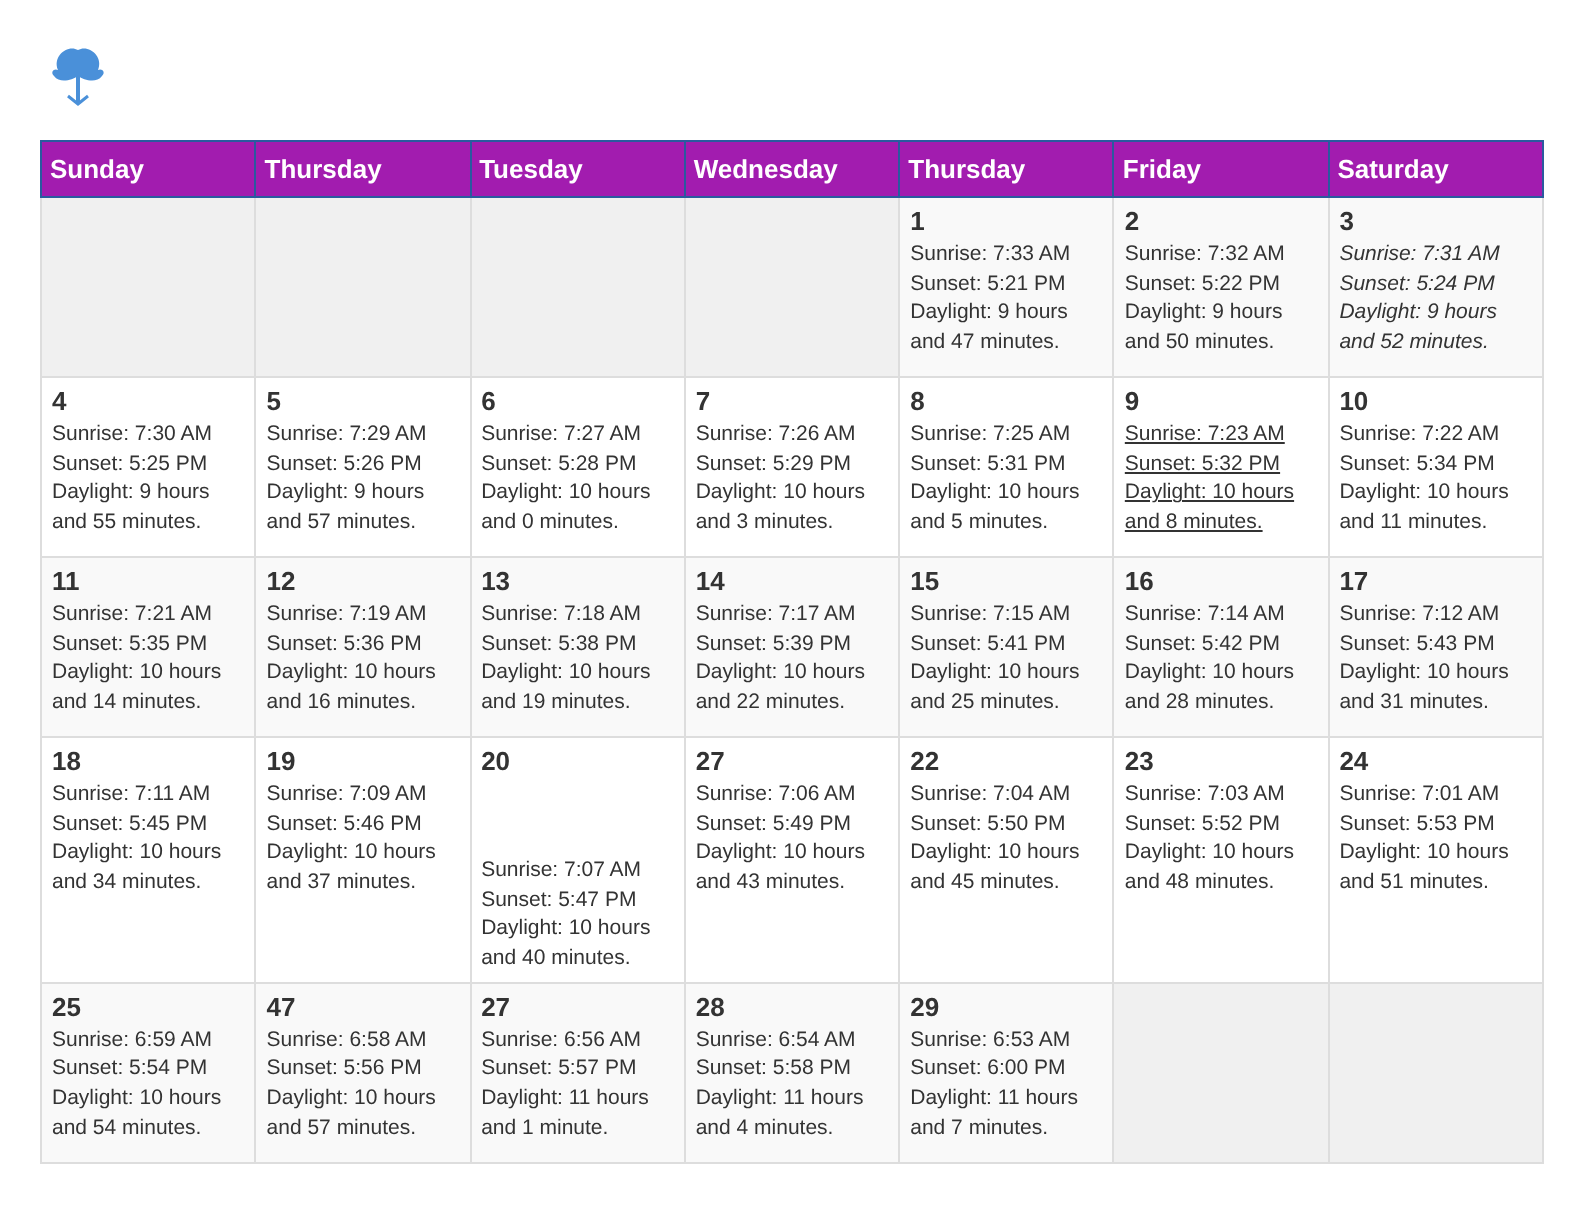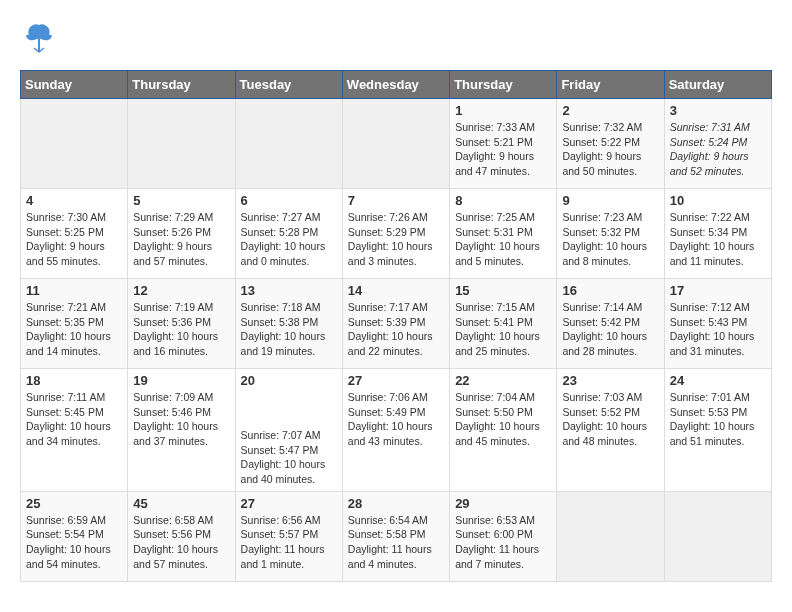--- a/index.html
+++ b/index.html
@@ -42,21 +42,21 @@
     .location-title {
       font-size: 16px;
       color: #555;
     }
     table {
       width: 100%;
       border-collapse: collapse;
       table-layout: fixed;
     }
     thead tr th {
-      background-color: #737373;
+      background-color: #a21caf;
       color: #fff;
       font-size: 13px;
       padding: 6px 4px;
       text-align: left;
       border: 1px solid #2a5a9f;
     }
     tbody tr td {
       border: 1px solid #ddd;
       vertical-align: top;
       padding: 4px 5px;
@@ -171,21 +171,21 @@
 Daylight: 10 hours and 3 minutes.</div>
         </td>
         <td>
           <span class="day-number">8</span>
           <div class="day-info" style="white-space: pre-line;">Sunrise: 7:25 AM
 Sunset: 5:31 PM
 Daylight: 10 hours and 5 minutes.</div>
         </td>
         <td>
           <span class="day-number">9</span>
-          <div class="day-info" style="white-space: pre-line;">Sunrise: 7:23 AM
+          <div class="day-info" style="white-space: pre-line; text-decoration: underline;">Sunrise: 7:23 AM
 Sunset: 5:32 PM
 Daylight: 10 hours and 8 minutes.</div>
         </td>
         <td>
           <span class="day-number">10</span>
           <div class="day-info" style="white-space: pre-line;">Sunrise: 7:22 AM
 Sunset: 5:34 PM
 Daylight: 10 hours and 11 minutes.</div>
         </td>
       </tr>
@@ -278,21 +278,21 @@
         </td>
       </tr>
       <tr>
         <td>
           <span class="day-number">25</span>
           <div class="day-info" style="white-space: pre-line;">Sunrise: 6:59 AM
 Sunset: 5:54 PM
 Daylight: 10 hours and 54 minutes.</div>
         </td>
         <td>
-          <span class="day-number">45</span>
+          <span class="day-number">47</span>
           <div class="day-info" style="white-space: pre-line;">Sunrise: 6:58 AM
 Sunset: 5:56 PM
 Daylight: 10 hours and 57 minutes.</div>
         </td>
         <td>
           <span class="day-number">27</span>
           <div class="day-info" style="white-space: pre-line;">Sunrise: 6:56 AM
 Sunset: 5:57 PM
 Daylight: 11 hours and 1 minute.</div>
         </td>

